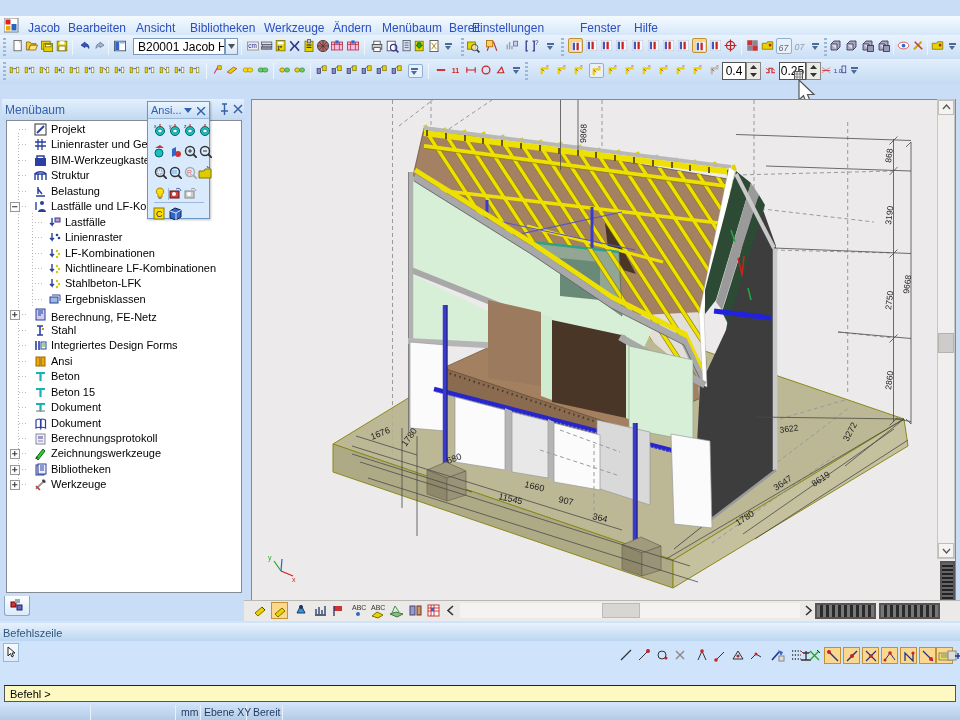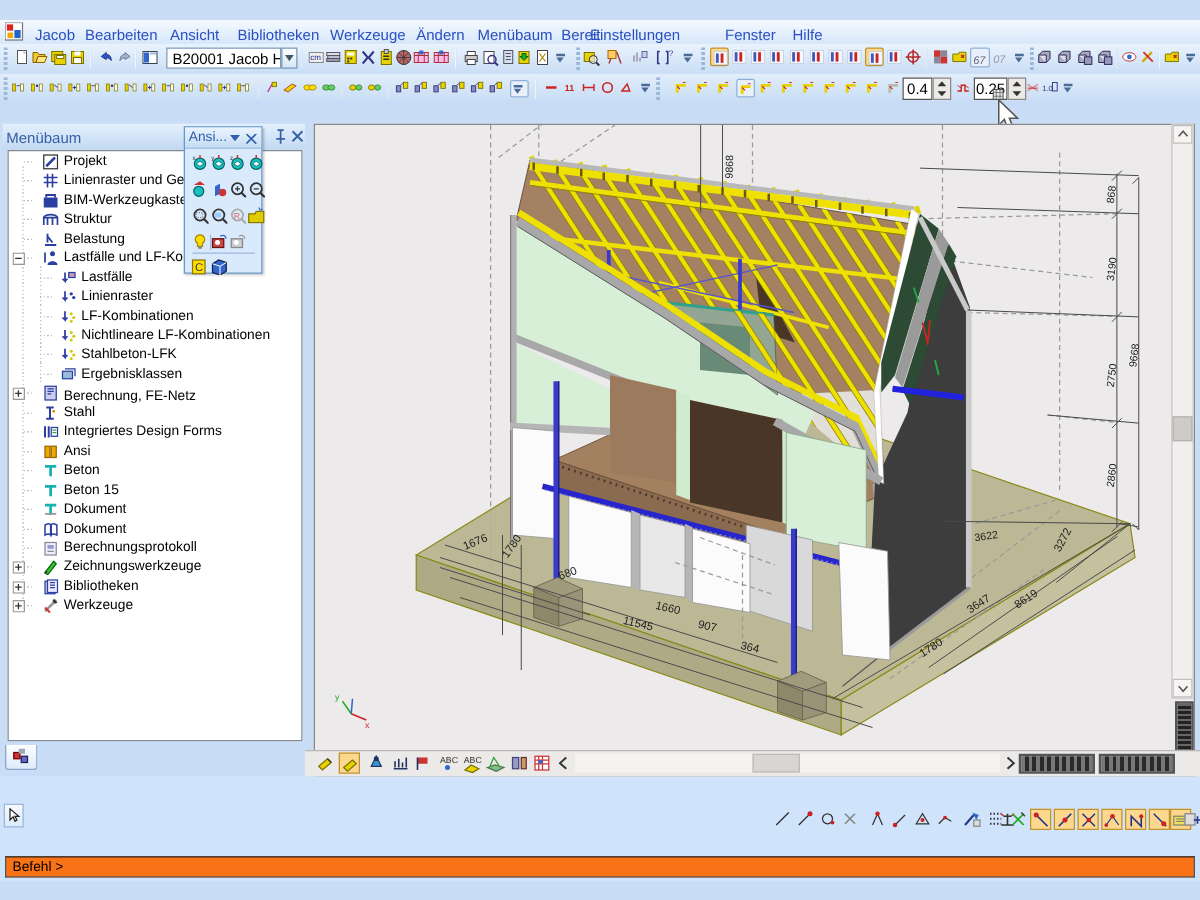--- a/index.html
+++ b/index.html
@@ -35,21 +35,21 @@
 
 #vp{left:251px;top:99px;width:705px;height:522px;background:#eceaea;border:1px solid #888;}
 #vpsvg{position:absolute;left:0;top:0;}
 
 .sb{background:#f0efee;}
 .lcd{background:#1d1d1d;border:2px solid #555;}
 
 #bz{left:0;top:621px;width:960px;height:84px;background:#cfe3fa;}
 #bzhead{position:absolute;left:0;top:2px;width:960px;height:18px;background:linear-gradient(#e7f2fd,#bcd6f1);}
 #bzhead .t{position:absolute;left:3px;top:4px;font-size:11px;color:#2f567e;}
-#bzinput{position:absolute;left:4px;top:64px;width:952px;height:17px;background:#f97316;border:1px solid #555;border-top:1px solid #222;font-size:11px;color:#000;padding:2px 0 0 5px;}
+#bzinput{position:absolute;left:4px;top:64px;width:952px;height:17px;background:#fef9c3;border:1px solid #555;border-top:1px solid #222;font-size:11px;color:#000;padding:2px 0 0 5px;}
 
 #status{left:0;top:705px;width:960px;height:15px;background:linear-gradient(#cfe0f5,#b3cbe8);font-size:10.5px;color:#1d3a5f;}
 #status i{position:absolute;top:0;width:1px;height:15px;background:#8fb0d5;border-right:1px solid #e8f1fb;}
 #status span{position:absolute;top:1px;font-style:normal;}
 </style>
 </head>
 <body>
 <div id="app">
 
 <div class="abs" id="menu">
@@ -1006,20 +1006,23 @@
         <text x="3" y="11" font-size="9" fill="#236">C</text>
       </svg>
 <svg class="abs" style="left:20px;top:104px" width="14" height="14" viewBox="0 0 14 14">
         <path d="M2 5l5-3 6 2v7l-5 3-6-2z" fill="#36c" stroke="#124"></path>
         <path d="M2 5l6 2 5-3M8 7v7" stroke="#fff" stroke-width="0.8" fill="none"></path>
       </svg>
 <div class="abs" style="left:20px;top:86px;width:1px;height:12px;background:#9cb8d8"></div>
 <div class="abs" style="left:6px;top:100px;width:50px;height:1px;background:#9cb8d8"></div>
 </div>
 <div class="abs" id="bz">
+<div id="bzhead">
+        <div class="t">Befehlszeile</div>
+      </div>
 
 <div class="abs" style="left:3px;top:22px;width:16px;height:19px;background:linear-gradient(#f5faff,#dcebfb);border:1px solid #9ab6d8"></div>
 <svg class="abs" style="left:7px;top:25px" width="10" height="13" viewBox="0 0 10 13">
         <path d="M1 1v9l2.5-2.5L5 11l1.5-1L5 7h3z" fill="#fff" stroke="#222" stroke-width="1"></path>
       </svg>
 <div class="abs" style="left:618px;top:26px;width:17px;height:17px;"><svg width="17" height="17" viewBox="0 0 17 17">
           <path d="M3 13L13 3" stroke="#333" stroke-width="1.2"></path>
         </svg></div>
 <div class="abs" style="left:636px;top:26px;width:17px;height:17px;"><svg width="17" height="17" viewBox="0 0 17 17">
           <path d="M3 13L13 3" stroke="#333"></path>
@@ -1091,20 +1094,30 @@
         </svg></div>
 <div class="abs" style="left:936px;top:26px;width:17px;height:17px;background:#fbd88d;border:1px solid #c09232;"><svg width="17" height="17" viewBox="0 0 17 17">
           <rect x="2" y="5" width="12" height="7" fill="#eedd66" stroke="#886"></rect>
           <path d="M4 7h8M4 9h8" stroke="#886"></path>
         </svg></div>
 <div class="abs" style="left:945px;top:26px;width:17px;height:17px;"><svg width="17" height="17" viewBox="0 0 17 17">
           <rect x="3" y="4" width="8" height="9" fill="#ddd" stroke="#888"></rect>
           <path d="M13 6v6m-3 -3h6" stroke="#238" stroke-width="1.3"></path>
         </svg></div>
 <div id="bzinput">Befehl &gt;</div>
+</div>
+<div class="abs" id="status">
+<i style="left:90px"></i>
+<i style="left:175px"></i>
+<i style="left:200px"></i>
+<i style="left:246px"></i>
+<i style="left:282px"></i>
+<span style="left:181px">mm</span>
+      <span style="left:204px">Ebene XY</span>
+      <span style="left:253px">Bereit</span>
 </div>
 
 <div class="abs" id="vp">
 <svg id="vpsvg" width="684" height="501" viewBox="252 100 684 501" style="left:0;top:0">
 <defs>
           <clipPath id="roofclip">
             <polygon points="424,128 734,180 702,312 708,388 622,316 610,301 530,247 413,176"></polygon>
           </clipPath>
           <clipPath id="sageclip">
             <polygon points="531,242 619,252 622,316 535,253"></polygon>

